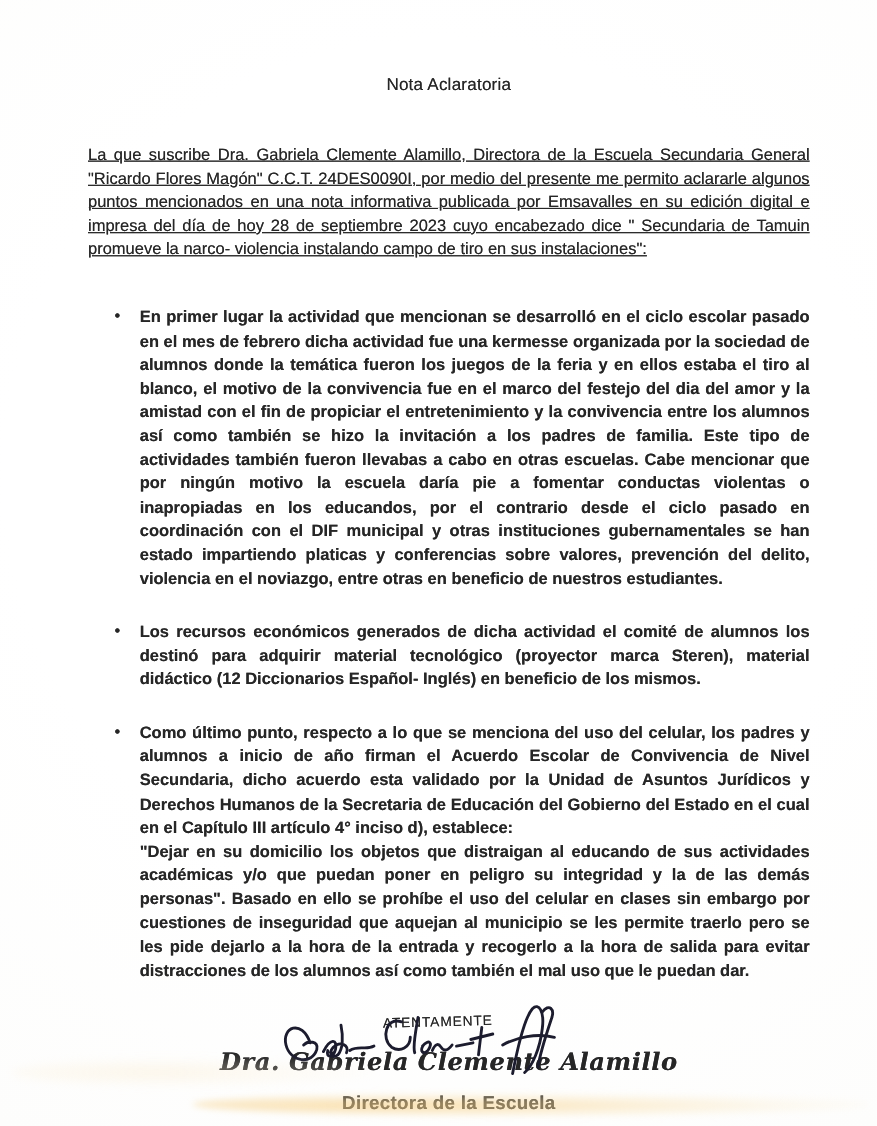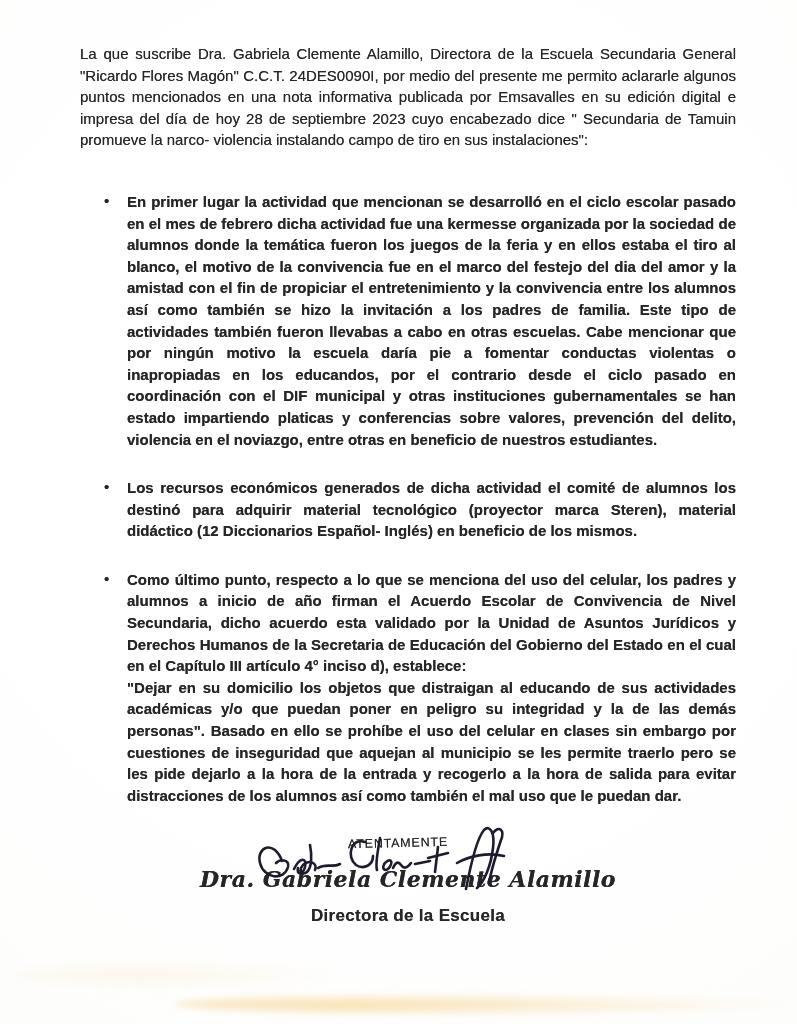--- a/index.html
+++ b/index.html
@@ -31,20 +31,21 @@
     margin-top: 69px;
     text-align: center;
     font-size: 15.5px;
     letter-spacing: 0.2px;
   }
   .intro {
     margin-top: 43px;
     font-size: 15px;
     line-height: 21.6px;
     text-align: justify;
+    text-decoration: underline;
   }
   .bullet-list {
     list-style: none;
     margin: 40px 0 0 0;
     padding: 0;
   }
   .bullet-item {
     position: relative;
     padding-left: 47px;
     margin-bottom: 27px;
@@ -121,20 +122,21 @@
       rgba(253,244,226,0.2) 55%,
       rgba(255,255,255,0) 80%);
     filter: blur(4px);
   }
 </style>
 </head>
 <body>
 
 <div class="doc">
 
+  <div class="title">Nota Aclaratoria</div>
 
   <div class="intro">La que suscribe Dra. Gabriela Clemente Alamillo, Directora de la Escuela Secundaria General "Ricardo Flores Magón" C.C.T. 24DES0090I, por medio del presente me permito aclararle algunos puntos mencionados en una nota informativa publicada por Emsavalles en su edición digital e impresa del día de hoy 28 de septiembre 2023 cuyo encabezado dice " Secundaria de Tamuin promueve la narco- violencia instalando campo de tiro en sus instalaciones":</div>
 
   <ul class="bullet-list">
     <li class="bullet-item">
       <span class="bullet-marker">•</span>
       <div class="bullet-body">
 
       <div class="para">En primer lugar la actividad que mencionan se desarrolló en el ciclo escolar pasado en el mes de febrero dicha actividad fue una kermesse organizada por la sociedad de alumnos donde la temática fueron los juegos de la feria y en ellos estaba el tiro al blanco, el motivo de la convivencia fue en el marco del festejo del dia del amor y la amistad con el fin de propiciar el entretenimiento y  la convivencia entre los alumnos así como también se hizo la invitación a los padres de familia. Este tipo de actividades también fueron llevabas a cabo en otras escuelas. Cabe mencionar que por ningún motivo la escuela daría pie a fomentar conductas violentas o inapropiadas en los educandos, por el contrario desde el ciclo pasado en coordinación con el DIF municipal y otras instituciones gubernamentales se han estado impartiendo platicas y conferencias sobre valores, prevención del delito, violencia en el noviazgo, entre otras en beneficio de nuestros estudiantes.</div>
         </div>

